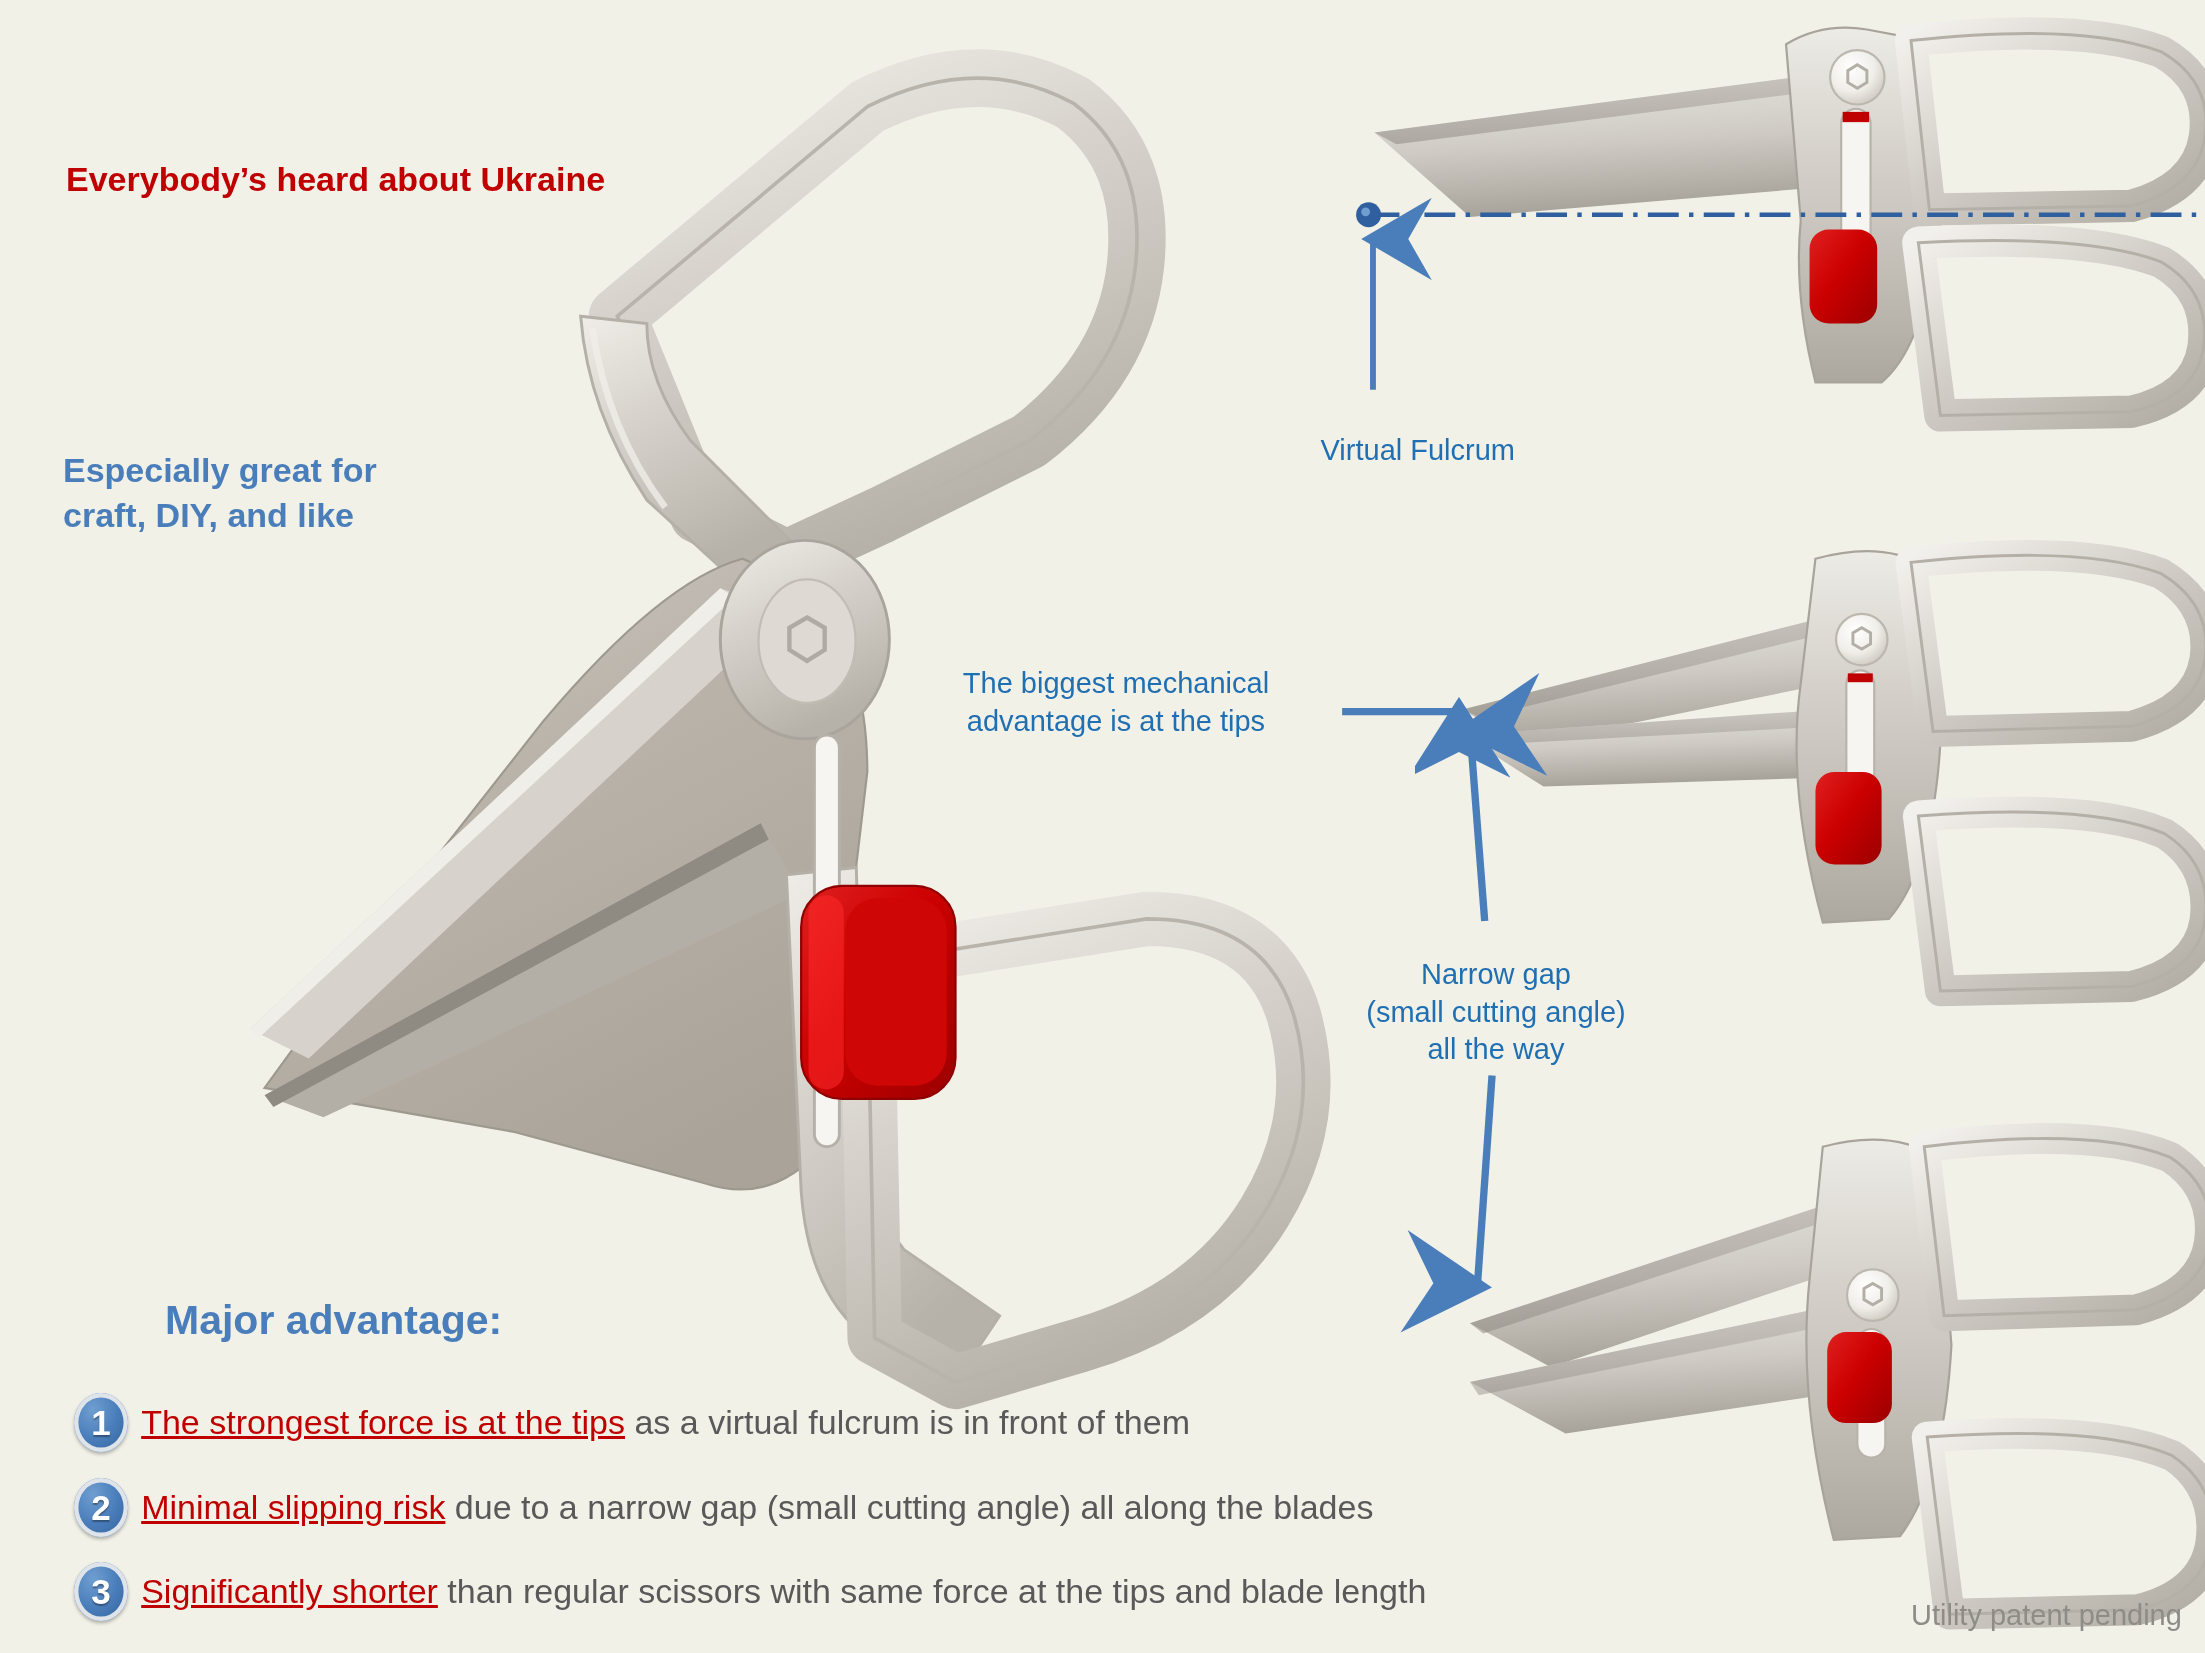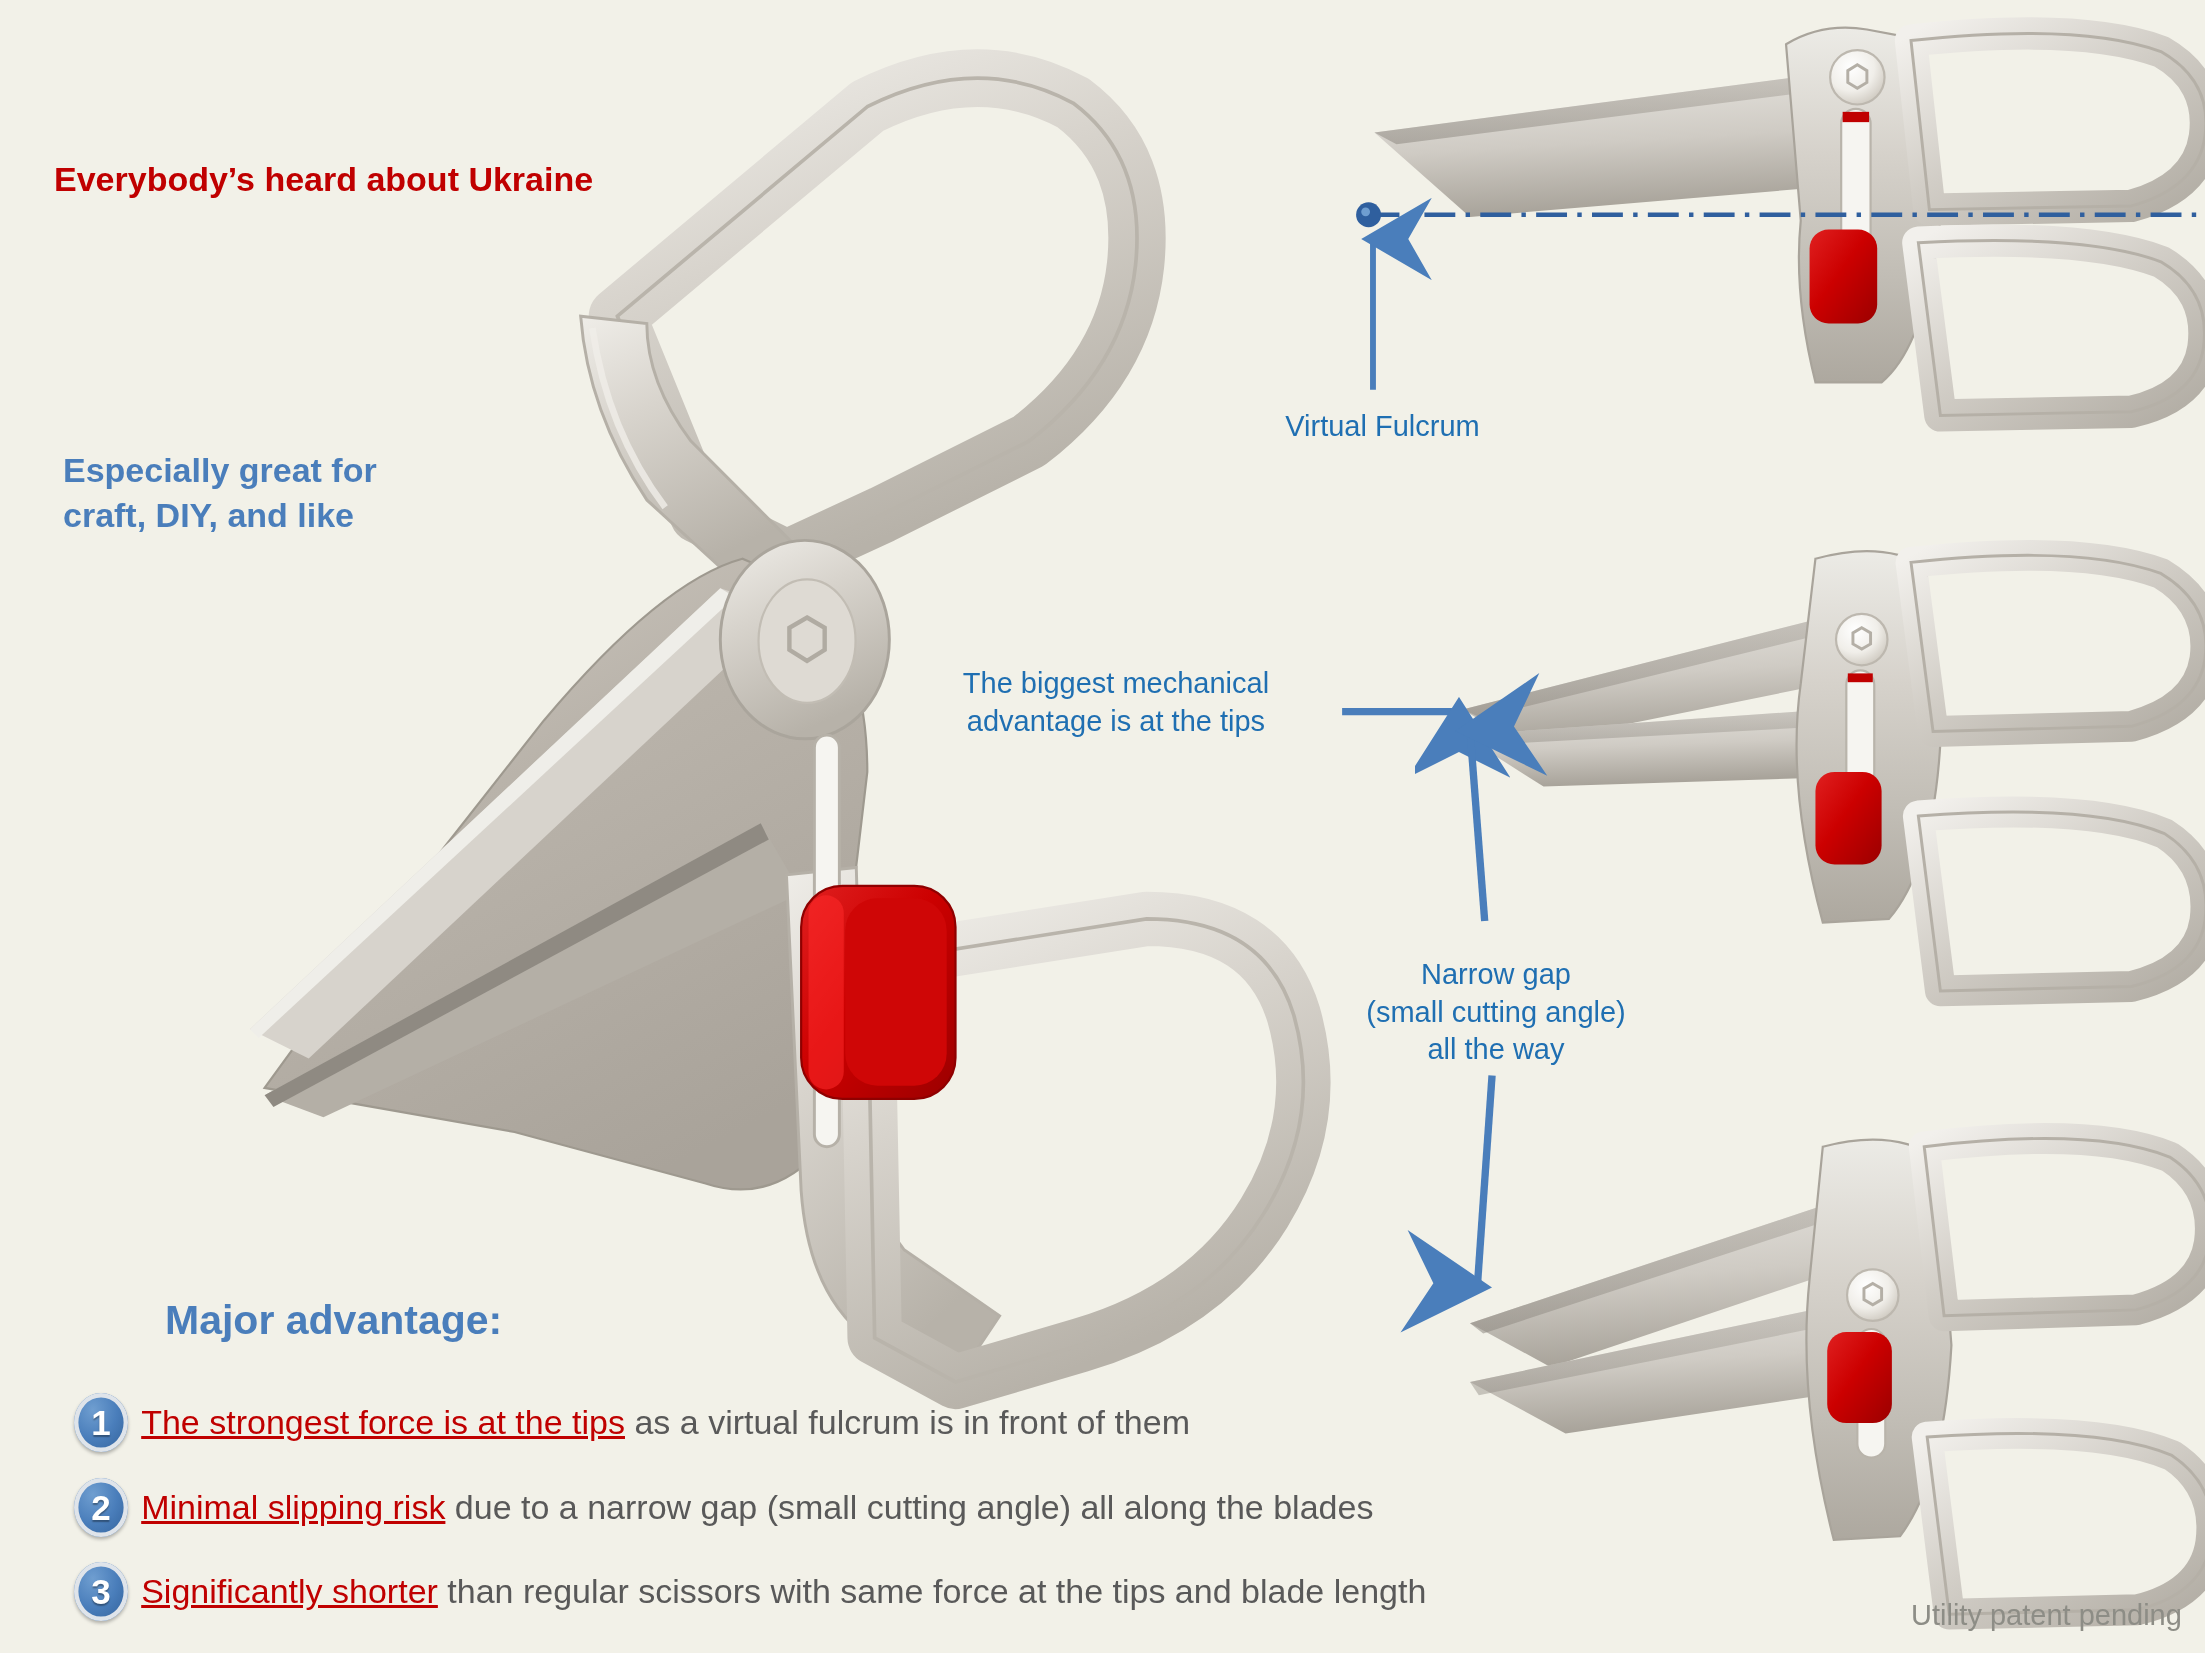--- a/index.html
+++ b/index.html
@@ -13,33 +13,33 @@
   .stage{position:absolute;inset:0;}
 
   
   #title{
     position:absolute;left:63px;top:32px;
     font-size:82px;font-weight:bold;color:#c00000;
     letter-spacing:-0.7px;line-height:1.02;
     white-space:nowrap;
   }
   #subtitle{
-    position:absolute;left:54px;top:160px;
+    position:absolute;left:66px;top:160px;
     font-size:34px;font-weight:bold;color:#c00000;
     white-space:nowrap;
   }
   #tagline{
     position:absolute;left:63px;top:448px;
     font-size:34px;font-weight:bold;color:#4a7ebb;
     line-height:1.32;white-space:pre-line;
   }
 
   
   .ann{position:absolute;color:#1f6fb2;font-size:29px;line-height:1.30;}
-  #ann-fulcrum{left:1250px;top:408px;width:265px;text-align:center;}
+  #ann-fulcrum{left:1250px;top:432px;width:265px;text-align:right;}
   #ann-tips{left:932px;top:665px;width:368px;text-align:center;}
   #ann-gap{left:1360px;top:956px;width:272px;text-align:center;}
 
   
   #adv-title{
     position:absolute;left:165px;top:1297px;
     font-size:41px;font-weight:bold;color:#4a7ebb;
     white-space:nowrap;
   }
   .adv-row{position:absolute;display:flex;align-items:center;}

